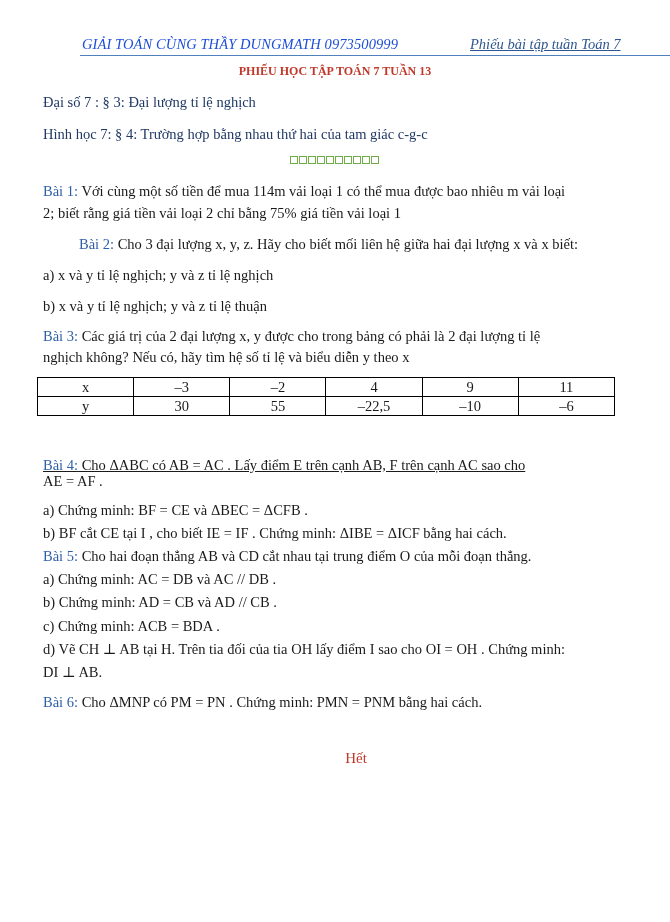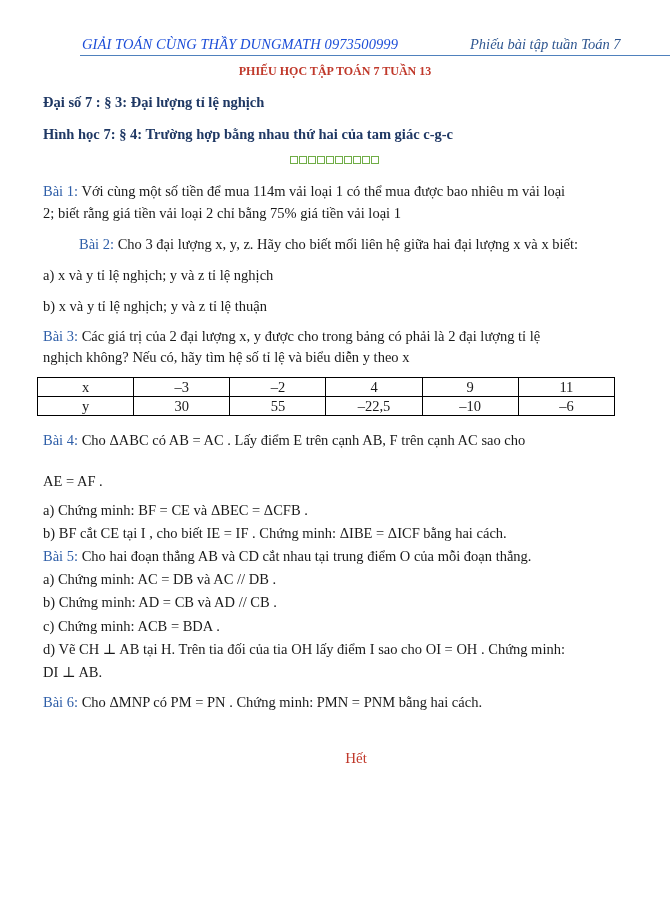--- a/index.html
+++ b/index.html
@@ -7,31 +7,31 @@
       width: 670px; height: 922px; position: relative; overflow: hidden;
       font-family: "Liberation Serif", "DejaVu Serif", serif;
       color: #1a1a1a;
     }
     .abs { position: absolute; white-space: nowrap; }
     .header-left {
       left: 82px; top: 36px; font-size: 14.5px; font-style: italic; color: #1d4ed8;
       letter-spacing: 0.1px;
     }
     .header-right {
-      left: 470px; top: 36px; font-size: 14.5px; font-style: italic; color: #2e5690;
+      left: 470px; top: 36px; font-size: 14.5px; font-style: italic; color: #2e5690; text-decoration: underline;
     }
     .header-rule {
       position: absolute; left: 80px; top: 55px; width: 590px; height: 1px; background: #4f81bd;
     }
     .title {
       left: 0; width: 670px; text-align: center; top: 64px;
       font-size: 12px; font-weight: bold; color: #c0392b;
     }
     .subhead {
-      left: 43px; font-size: 14.5px; font-weight: bold; color: #1f3864;
+      left: 43px; font-size: 14.5px; font-weight: normal; color: #1f3864;
     }
     .divider-boxes {
       left: 290px; top: 156px; display: flex; gap: 1px;
     }
     .divider-boxes span {
       display: inline-block; width: 8px; height: 8px; border: 1.5px solid #70ad47; box-sizing: border-box;
     }
     .line { left: 43px; font-size: 14.5px; line-height: 20px; }
     .lbl { color: #2e5ea8; }
     table.data-table {
@@ -100,21 +100,21 @@
     <td>y</td>
     <td>30</td>
     <td>55</td>
     <td>–22,5</td>
     <td>–10</td>
     <td>–6</td>
   </tr>
 </tbody>
   </table>
 
-<div class="abs line" style="top:430px;">
+<div class="abs line" style="top:455px;text-decoration:underline;">
   <span class="lbl">Bài 4:</span><span> Cho  ΔABC có  AB = AC . Lấy điểm  E  trên cạnh  AB,  F  trên cạnh  AC  sao cho</span>
 </div>
 <div class="abs line" style="top:471px;">AE = AF .</div>
 <div class="abs line" style="top:500px;">a) Chứng minh:  BF = CE  và  ΔBEC = ΔCFB .</div>
 <div class="abs line" style="top:523px;">b)  BF  cắt  CE  tại  I , cho biết  IE = IF . Chứng minh:  ΔIBE = ΔICF  bằng hai cách.</div>
 
 <div class="abs line" style="top:546px;">
   <span class="lbl">Bài 5:</span><span>  Cho hai đoạn thẳng  AB và  CD cắt nhau tại trung điểm  O  của mỗi đoạn thẳng.</span>
 </div>
 <div class="abs line" style="top:569px;">a) Chứng minh:  AC = DB  và  AC // DB .</div>

